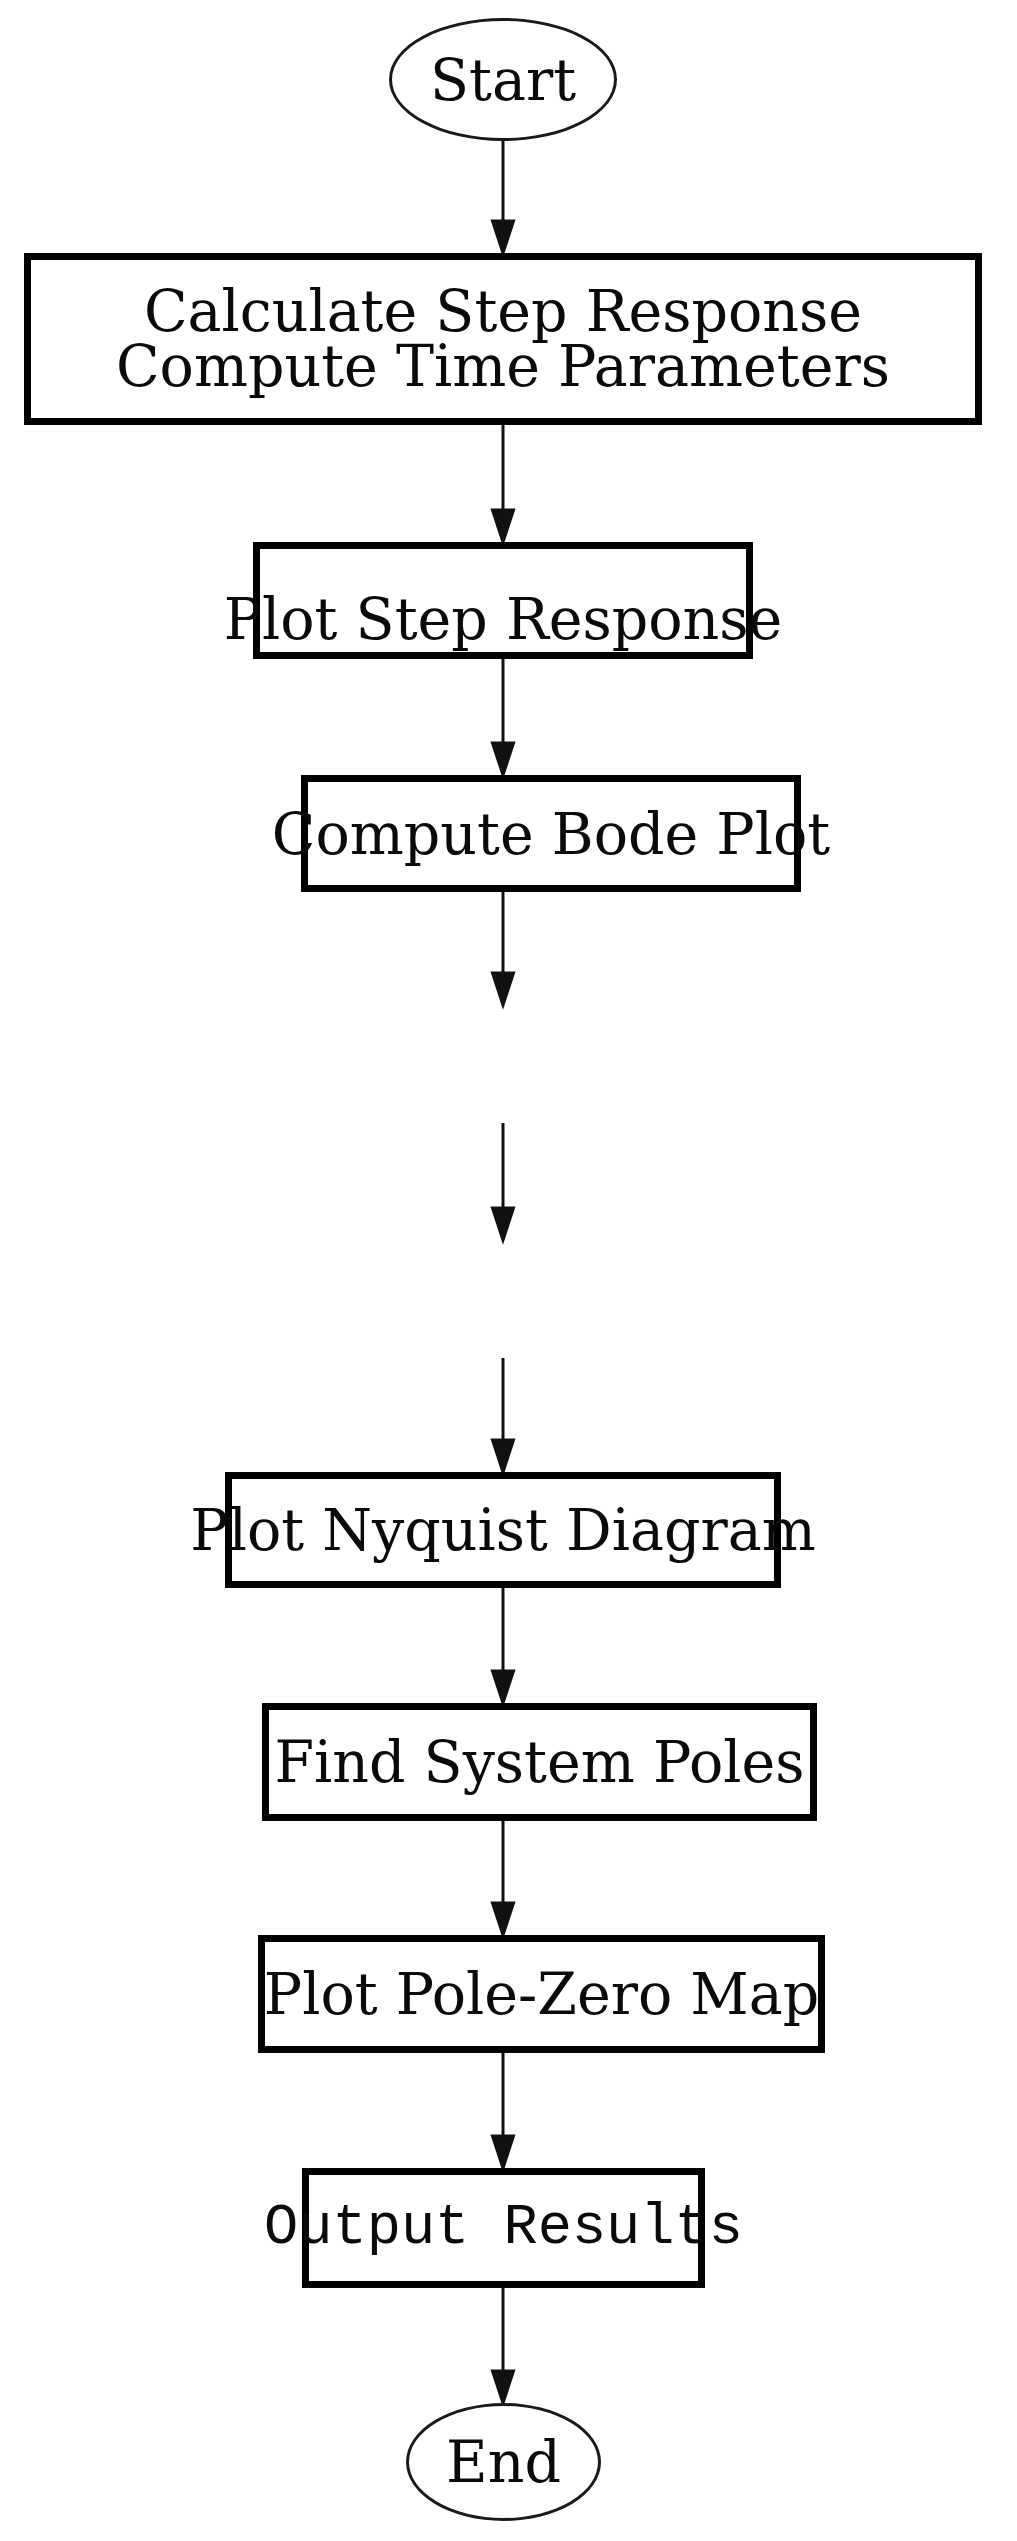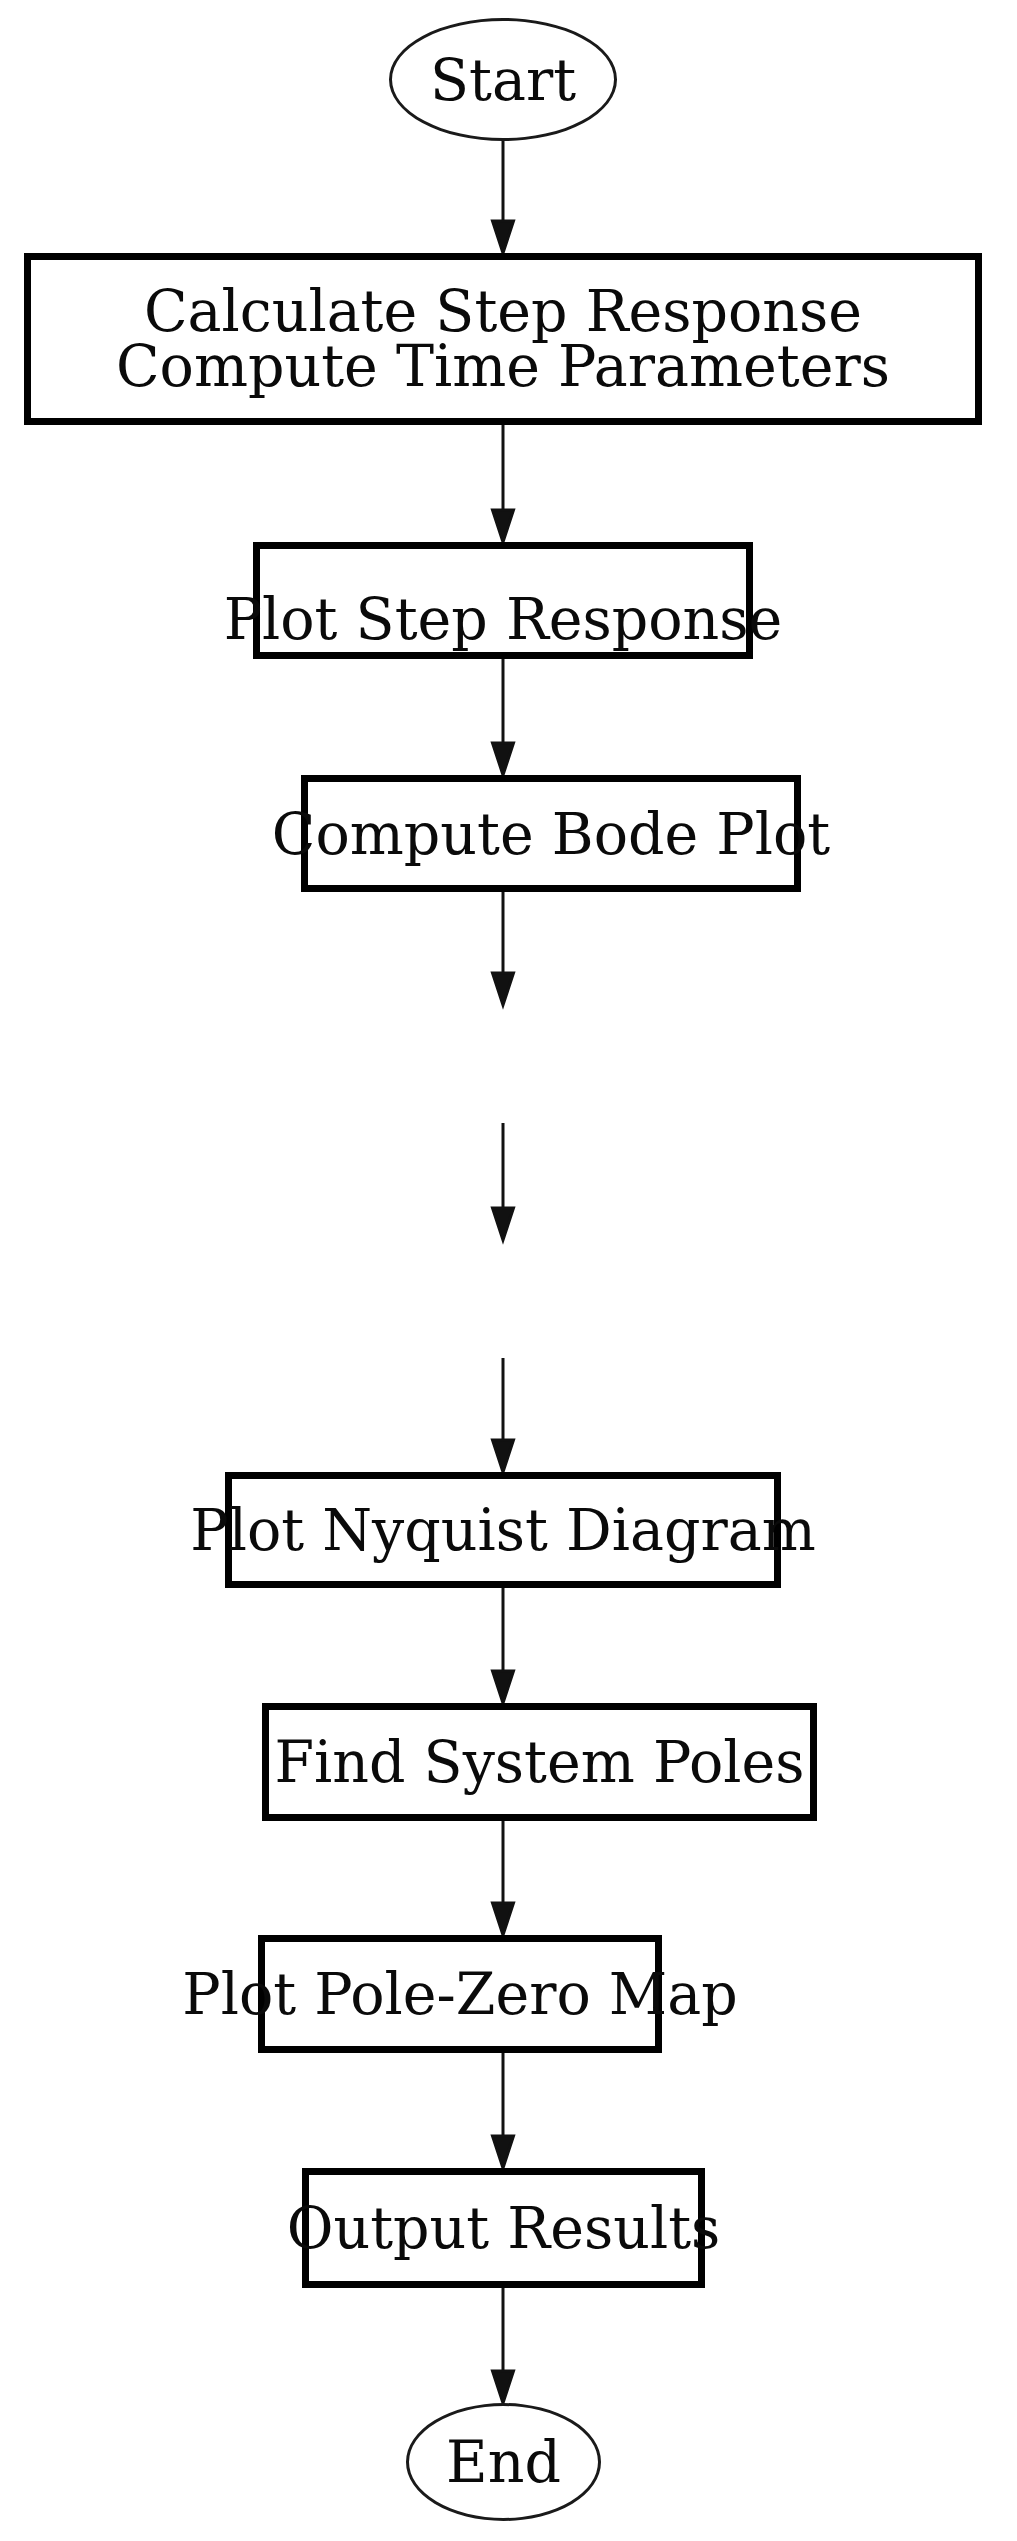--- a/index.html
+++ b/index.html
@@ -127,25 +127,25 @@
 
 
   <div class="node rect" style="left:225px; top:1472px; width:556px; height:116px;">
     <span>Plot Nyquist Diagram</span>
   </div>
 
   <div class="node rect" style="left:262px; top:1703px; width:555px; height:118px;">
     <span>Find System Poles</span>
   </div>
 
-  <div class="node rect" style="left:258px; top:1935px; width:404px; height:118px;">
+  <div class="node rect" style="left:258px; top:1935px; width:567px; height:118px;">
     <span>Plot Pole-Zero Map</span>
   </div>
 
-  <div class="node rect" style="left:302px; top:2168px; width:403px; height:120px;">
+  <div class="node rect" style="left:302px; top:2168px; width:403px; height:120px;font-family:Liberation Mono, monospace;">
     <span>Output Results</span>
   </div>
 
   <div class="node ellipse" style="left:406px; top:2403px; width:195px; height:118px;">
     <span>End</span>
   </div>
 
 </div>
 
 </body></html>

